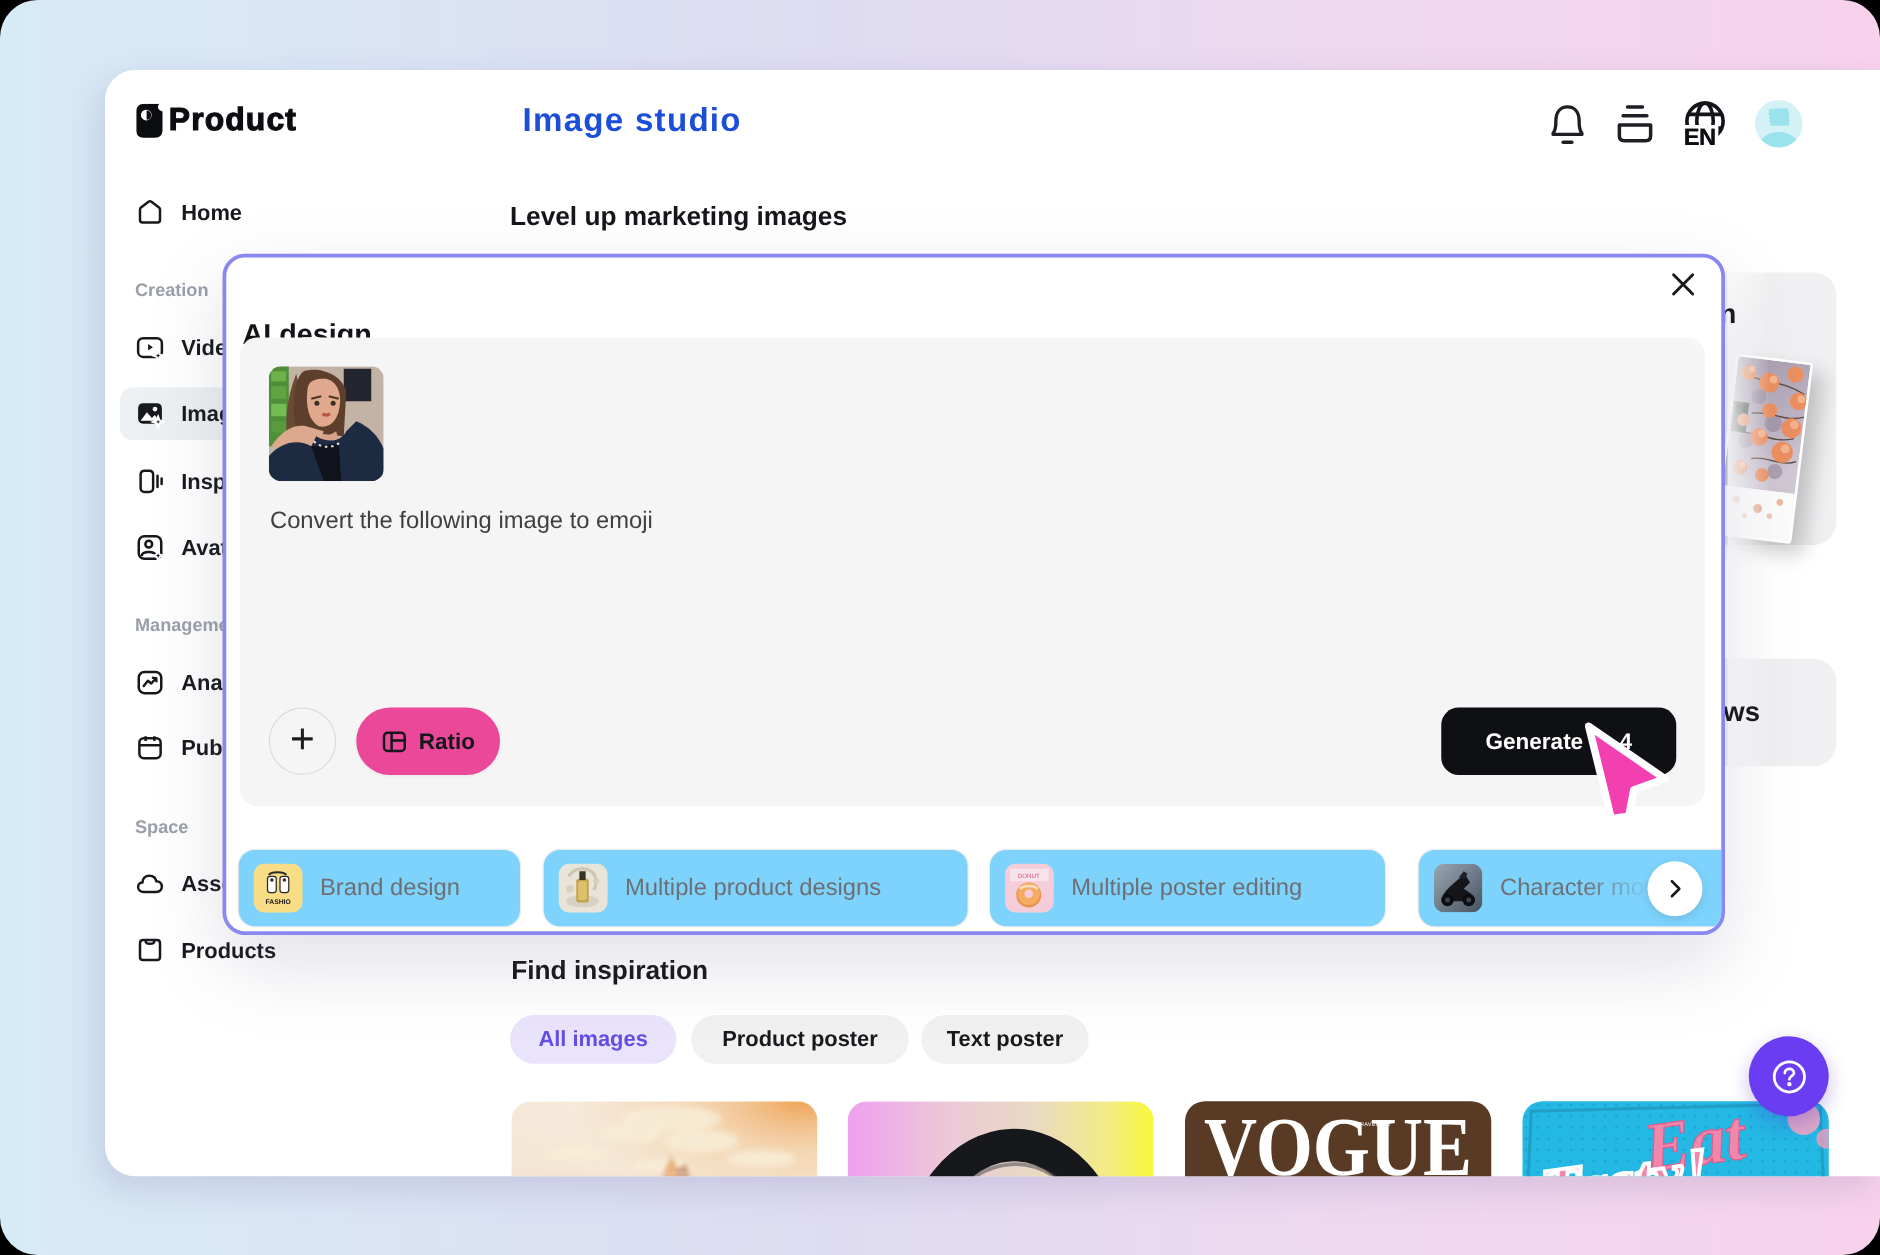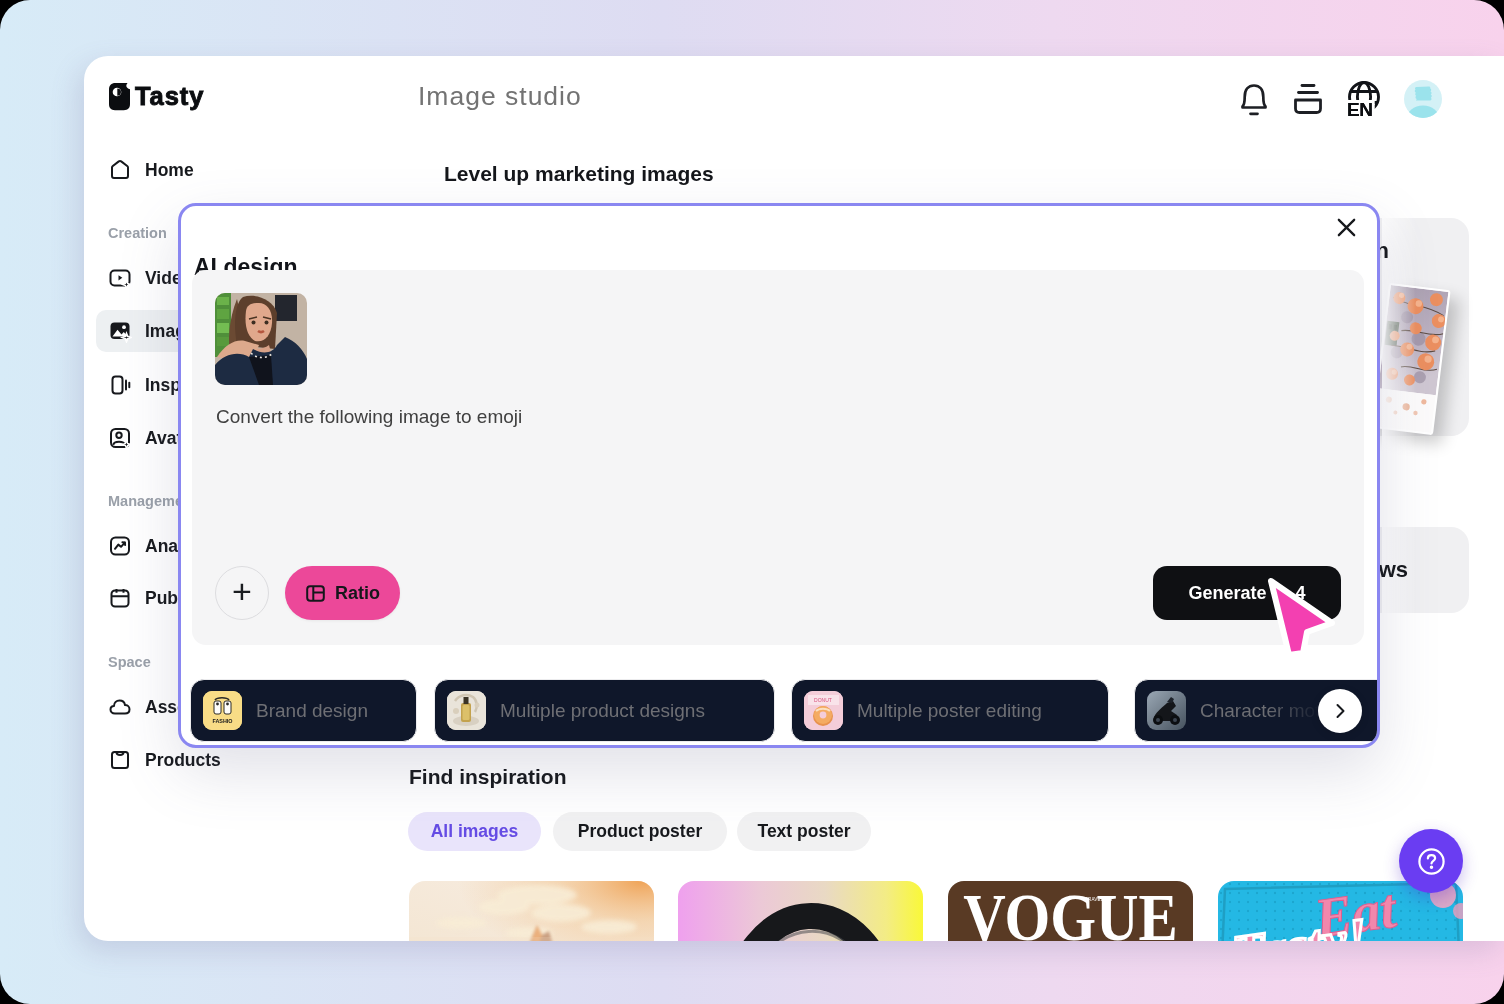--- a/index.html
+++ b/index.html
@@ -7,36 +7,36 @@
   body { font-family:"Liberation Sans", sans-serif; position:relative; }
   .frame { position:absolute; inset:0; border-radius:30px; overflow:hidden;
     background:linear-gradient(90deg,#d7ebf7 0%,#dedcf2 44%,#eed9f0 70%,#f8d2ec 100%); }
   .app { position:absolute; left:84px; top:56px; right:0; bottom:63px;
     background:#fff; border-radius:24px 0 0 24px; overflow:hidden; box-shadow:-6px 10px 28px rgba(110,100,150,0.2); }
 
   
   .logo { position:absolute; left:25px; top:27px; width:200px; height:40px; }
   .logo svg { position:absolute; left:0; top:0; }
   .logo .word { position:absolute; left:26px; top:-1px; font-size:25.5px; font-weight:800; color:#0b0d10; letter-spacing:0.9px; -webkit-text-stroke:0.9px #0b0d10; }
-  .pagetitle { position:absolute; left:334px; top:25px; font-size:26.5px; font-weight:400; color:#737373; letter-spacing:1.0px;text-align:right; }
+  .pagetitle { position:absolute; left:334px; top:25px; font-size:26.5px; font-weight:700; color:#1d4ed8; letter-spacing:1.0px;text-align:right; }
   .topicons { position:absolute; right:8px; top:0; width:340px; height:90px; }
 
   
   .side { position:absolute; left:0; top:0; width:260px; height:100%; }
   .sitem { position:absolute; left:12px; height:42px; display:flex; align-items:center; gap:13px;
     font-size:17.5px; font-weight:700; color:#17191d; padding-left:12px; width:246px; border-radius:10px; }
   .sitem svg { flex:0 0 auto; }
   .slabel { position:absolute; left:24px; font-size:14.5px; font-weight:700; color:#9aa0a9; }
   .active { background:#edf0f2; }
   .invite { position:absolute; left:12px; top:808px; width:246px; height:44px; border:1px solid #e7e7ea;
     border-radius:24px; display:flex; align-items:center; justify-content:center; gap:10px;
     font-size:17.5px; font-weight:700; color:#15171b; background:#fff; }
 
   
-  .h-level { position:absolute; left:324px; top:106px; font-size:21px; font-weight:800; color:#15171b;margin-left:36px; }
+  .h-level { position:absolute; left:324px; top:106px; font-size:21px; font-weight:800; color:#15171b; }
   .gcard1 { position:absolute; left:1016px; top:162px; width:369px; height:218px; background:#f0f0f2; border-radius:18px; }
 
   .gcard2 { position:absolute; left:1016px; top:471px; width:369px; height:86px; background:#f0f0f2; border-radius:18px; }
   .ghead { position:absolute; font-size:22px; font-weight:800; color:#15171b; white-space:nowrap; }
   .photo { position:absolute; left:1296px; top:230px; width:62px; height:146px; background:#fff; border-radius:3px;
     transform:rotate(7deg); box-shadow:10px 8px 16px rgba(0,0,0,0.2); padding:2px; }
   .modalglow { position:absolute; left:1298px; top:150px; width:34px; height:610px;
     background:linear-gradient(90deg,rgba(255,255,255,0.95),rgba(255,255,255,0)); }
 
   .h-find { position:absolute; left:325px; top:709px; font-size:21px; font-weight:800; color:#15171b; }
@@ -53,42 +53,42 @@
   .mpanel { position:absolute; left:11px; top:64px; width:1172px; height:375px; background:#f5f5f6; border-radius:14px; }
   .thumb { position:absolute; left:23px; top:23px; width:92px; height:92px; border-radius:10px; overflow:hidden; }
   .prompt { position:absolute; left:24px; top:136px; font-size:19px; color:#404040; }
   .pluscirc { position:absolute; left:23px; top:296px; width:54px; height:54px; border-radius:50%;
     border:1.5px solid #dcdcdf; font-size:34px; font-weight:300; color:#1a1c20; display:flex; align-items:center; justify-content:center; padding-bottom:3px; }
   .pill { position:absolute; top:296px; height:54px; background:#ec4899; border-radius:27px;
     box-shadow:0 1px 3px rgba(0,0,0,0.06); display:flex; align-items:center; justify-content:center; gap:9px;
     font-size:18px; font-weight:700; color:#15171b; }
   .genbtn { position:absolute; right:23px; top:296px; width:188px; height:54px; background:#0f1013; border-radius:14px;
     color:#fff; font-size:18px; font-weight:700; display:flex; align-items:center; justify-content:center; gap:7px; }
-  .chip { position:absolute; top:473px; height:63px; background:#0f172a; border:1px solid #ececee; border-radius:14px;
+  .chip { position:absolute; top:473px; height:63px; background:#7dd3fc; border:1px solid #ececee; border-radius:14px;
     display:flex; align-items:center; gap:14px; padding-left:12px; font-size:19px; color:#6e6f74; overflow:hidden; }
   .chip .cicon { width:39px; height:39px; border-radius:9px; flex:0 0 auto; overflow:hidden; position:relative; }
   .nextbtn { position:absolute; left:1137px; top:483px; width:44px; height:44px; border-radius:50%; background:#fff;
     box-shadow:0 2px 8px rgba(0,0,0,0.12); display:flex; align-items:center; justify-content:center; }
   .cursor { position:absolute; left:1074px; top:366px; }
 
   .help { position:absolute; left:1399px; top:829px; width:64px; height:64px; border-radius:50%; background:#6a3df2;
     display:flex; align-items:center; justify-content:center; box-shadow:0 6px 16px rgba(80,40,200,0.3); }
 </style>
 </head>
 <body>
 <div class="frame">
   <div class="app">
 
     <div class="logo">
       <svg width="22" height="28" viewBox="0 0 22 28">
         <path d="M0 6.5 C0 2.5 2.2 0 6.5 0 L18.5 0 C16.6 2.4 16.8 4.8 21 6.2 L21 21 C21 25 19 27.2 14.8 27.2 L6 27.2 C2 27.2 0 25 0 21 Z" fill="#0b0d10"></path>
         <circle cx="8" cy="9" r="4.3" fill="#fff"></circle>
         <path d="M8.3 5.4 A3.7 3.7 0 0 1 8.3 12.8 Z" fill="#0b0d10"></path>
       </svg>
-      <div class="word">Tasty</div>
+      <div class="word">Product</div>
     </div>
     <div class="pagetitle">Image studio</div>
     <div class="topicons">
       <svg width="340" height="90" viewBox="0 0 340 90">
 
         <g fill="none" stroke="#1d1f24" stroke-width="2.7" stroke-linecap="round" stroke-linejoin="round">
           <path d="M86.5 51.5 L109.5 51.5 L109.5 50.5 C107.8 48.8 107.3 45.5 107.3 41 C107.3 33.5 103.6 29.5 98 29.5 C92.4 29.5 88.7 33.5 88.7 41 C88.7 45.5 88.2 48.8 86.5 50.5 Z"></path>
           <path d="M94.5 57.8 L101.5 57.8"></path>
         </g>
 

